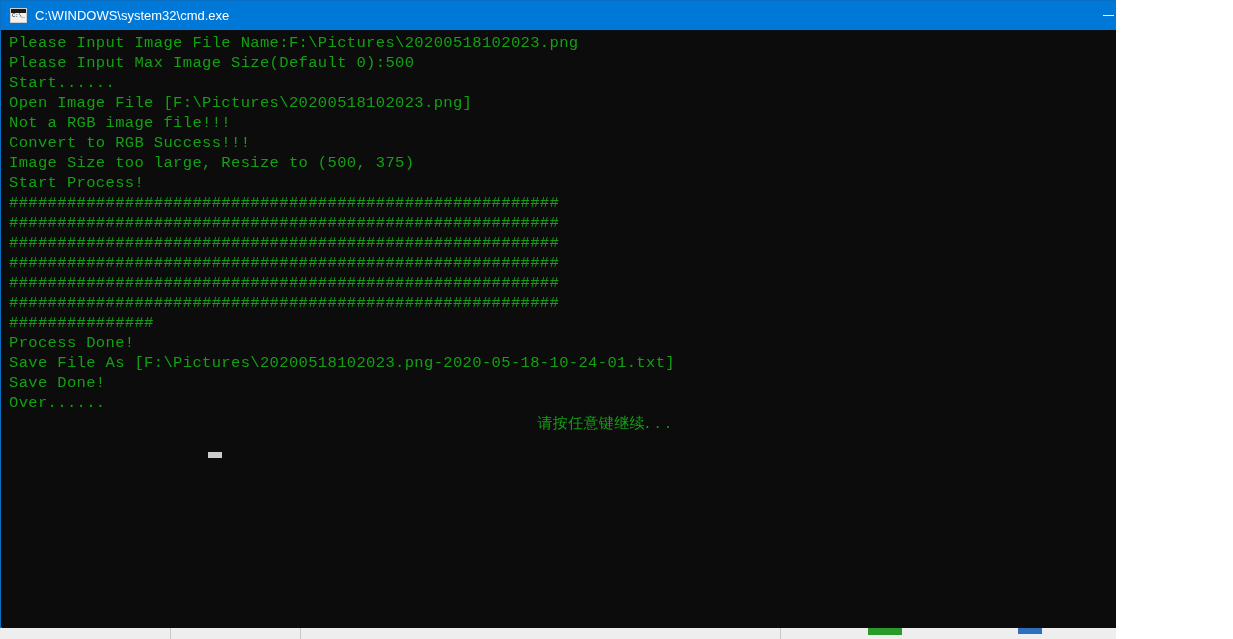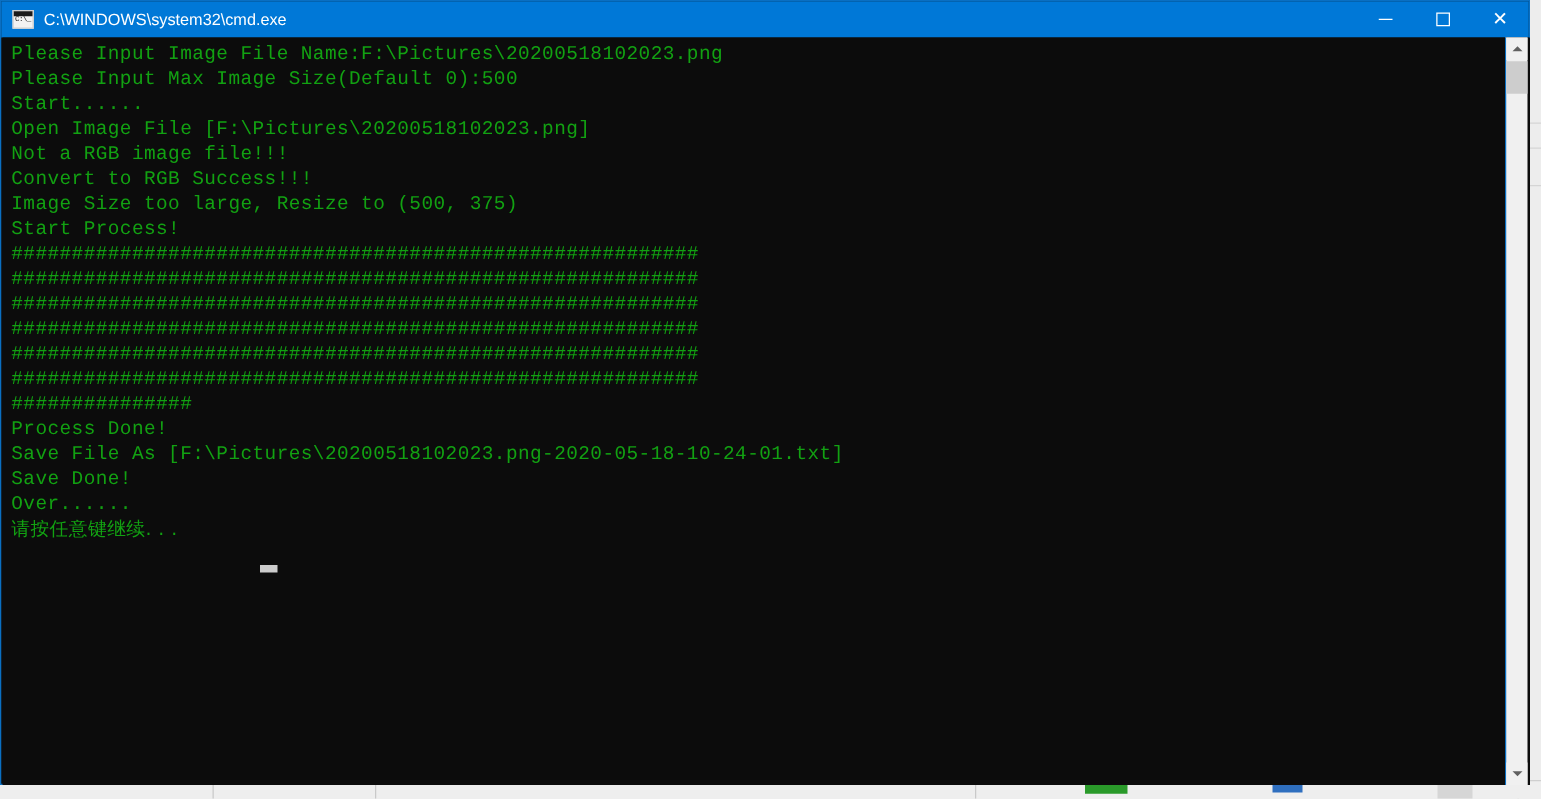--- a/index.html
+++ b/index.html
@@ -2,24 +2,25 @@
 <html><head>
 <meta charset="utf-8">
 <style>
   html, body {
     margin: 0;
     padding: 0;
     background: #ffffff;
   }
   #screen {
     position: relative;
-    width: 1233px;
+    width: 1076px;
     height: 639px;
     overflow: hidden;
     font-family: "Liberation Sans", sans-serif;
+    padding-left: 40px;
   }
 
   
   .desktop-bg {
     position: absolute;
     inset: 0;
     background: #eceded;
   }
   .bg-window-right {
     position: absolute;
@@ -214,20 +215,21 @@
     letter-spacing: 0.35px;
   }
   .console-line {
     height: 20px;
     white-space: pre;
     font-family: Liberation Mono, monospace;
   }
   .console-line.cjk {
     font-family: "DejaVu Sans", sans-serif;
     font-size: 15px;
+    text-align: center;
   }
   .cursor-block {
     position: absolute;
     left: 206px;
     top: 422px;
     width: 14px;
     height: 6px;
     background: #cccccc;
   }
 

